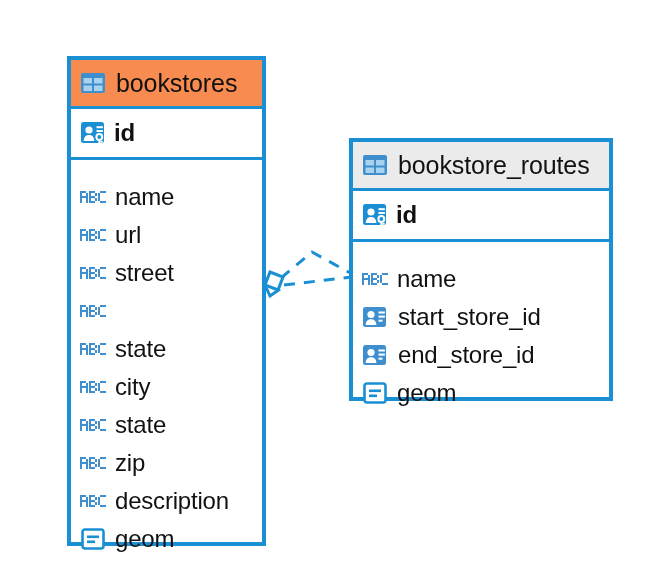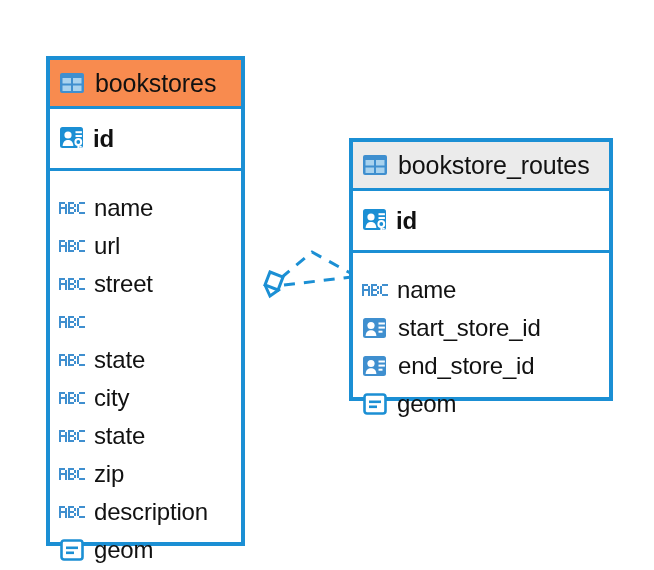--- a/index.html
+++ b/index.html
@@ -40,33 +40,33 @@
     box-sizing:border-box;
   }
   .field-row{
     display:flex;
     align-items:center;
     height:38px;
     padding-left:9px;
     box-sizing:border-box;
     white-space:nowrap;
   }
-  .field-row.pk{height:59px;}
+  .field-row.pk{height:48px;}
   .field-label{
     font-size:24px;
     color:#111111;
     margin-left:9px;
     letter-spacing:-0.2px;
   }
   .field-row.pk .field-label{font-weight:bold;margin-left:7px;}
   .icon{display:inline-flex;align-items:center;justify-content:center;flex:0 0 auto;}
   .icon svg{display:block;}
   .fields-block{padding-top:18px;padding-bottom:4px;}
 
-  #table-bookstores{left:46px;top:56px;width:199px;height:490px;}
+  #table-bookstores{left:67px;top:56px;width:199px;height:490px;}
   #table-bookstore-routes{left:349px;top:138px;width:264px;height:263px;}
 
   .rel-layer{position:absolute;left:0;top:0;width:654px;height:570px;pointer-events:none;}
 </style>
 </head>
 <body>
 
 <div id="canvas">
 
   <svg class="rel-layer" viewBox="0 0 654 570" width="654" height="570">

